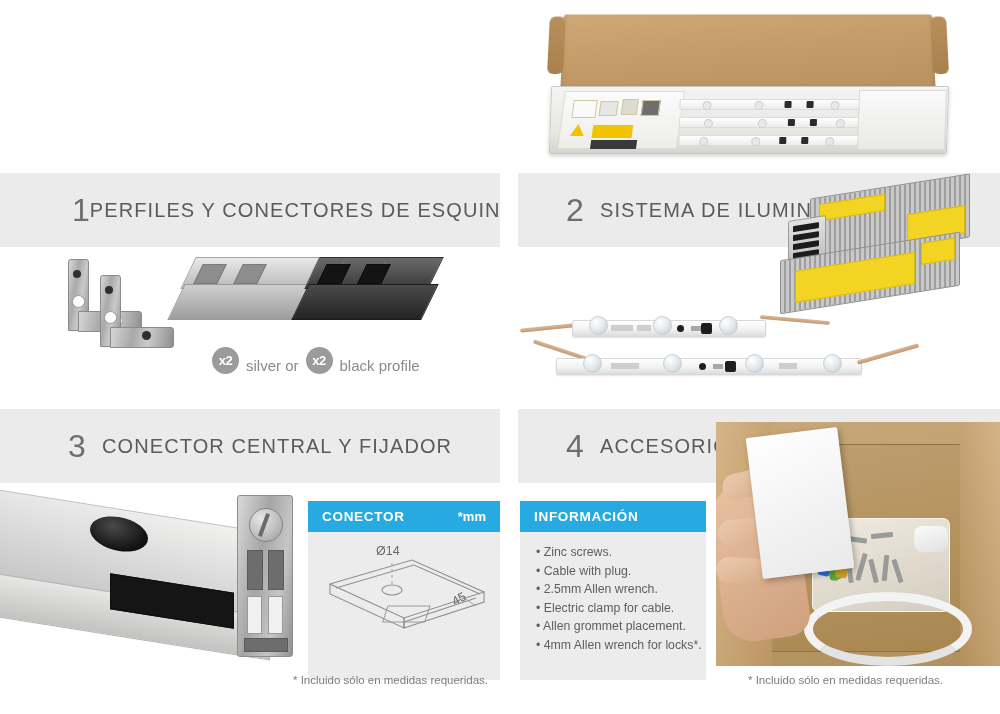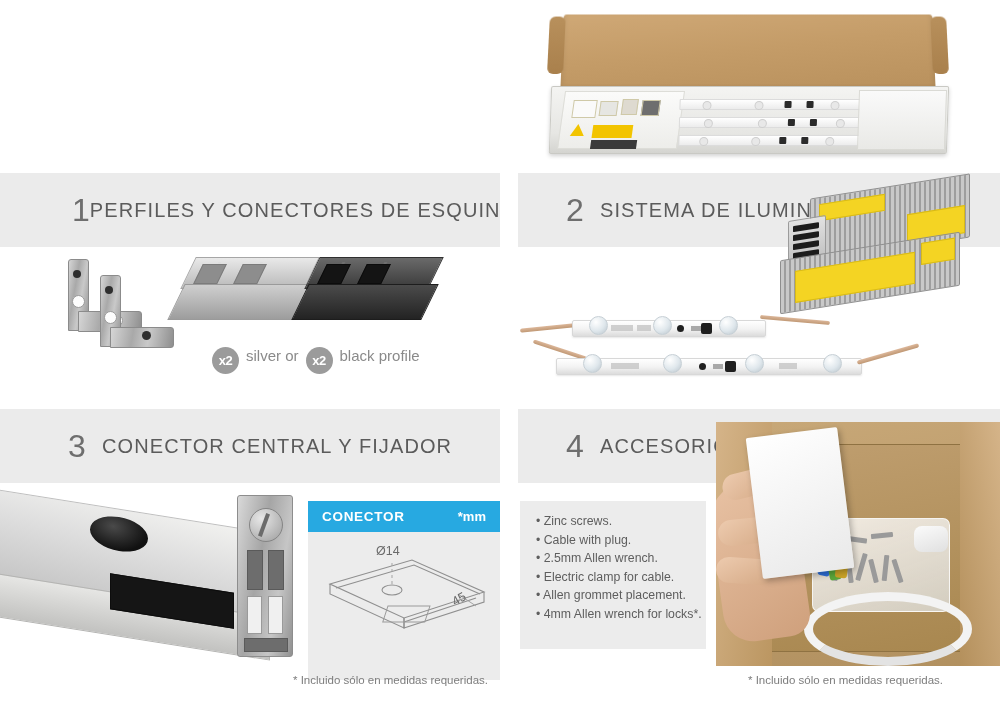--- a/index.html
+++ b/index.html
@@ -133,21 +133,21 @@
   .silver .p-face{background:linear-gradient(180deg,#cfcfcf,#9d9d9d);border:1px solid #9a9a9a;}
   .silver .slot{background:#8d8d8d;border:1px solid #7b7b7b;}
   .silver .rib{position:absolute;background:#dedede;}
 
   .black .p-top{background:linear-gradient(180deg,#6a6a6a,#3a3a3a);border:1px solid #2f2f2f;}
   .black .p-face{background:linear-gradient(180deg,#4b4b4b,#232323);border:1px solid #1d1d1d;}
   .black .slot{background:#141414;border:1px solid #0c0c0c;}
   .black .rib{position:absolute;background:#6f6f6f;}
 
   .profile-caption{
-    position:absolute;left:212px;top:347px;display:flex;align-items:flex-start;gap:7px;
+    position:absolute;left:212px;top:347px;display:flex;align-items:flex-end;gap:7px;
     color:#8a8a8a;font-size:15px;
   }
   .x2-badge{
     width:27px;height:27px;border-radius:50%;background:#9b9b9b;color:#fff;
     display:flex;align-items:center;justify-content:center;
     font-size:13px;font-weight:700;letter-spacing:-0.4px;
   }
 
   
   .psu-wrap{position:absolute;left:762px;top:178px;width:238px;height:132px;}
@@ -453,20 +453,23 @@
         <ellipse cx="84" cy="58" rx="10" ry="5" fill="none" stroke="#8f8f8f" stroke-width="1.1"></ellipse>
         <path d="M84 52 L84 28" stroke="#a3a3a3" stroke-width="1" stroke-dasharray="3,3"></path>
         <path d="M150 62 L168 74" stroke="#a3a3a3" stroke-width="1"></path>
       </svg>
       <div style="position:absolute;left:68px;top:12px;color:#6a6a6a;font-size:12.5px;">Ø14</div>
       <div style="position:absolute;left:144px;top:60px;color:#6a6a6a;font-size:12.5px;transform:rotate(-30deg);">45</div>
     </div>
   </div>
 
   <div class="panel info-panel">
+    <div class="panel-head">
+      <span class="ttl">INFORMACIÓN</span>
+    </div>
     <div class="panel-body">
       <ul class="info-list">
         <li>Zinc screws.</li>
         <li>Cable with plug.</li>
         <li>2.5mm Allen wrench.</li>
         <li>Electric clamp for cable.</li>
         <li>Allen grommet placement.</li>
         <li>4mm Allen wrench for locks*.</li>
       </ul>
     </div>

